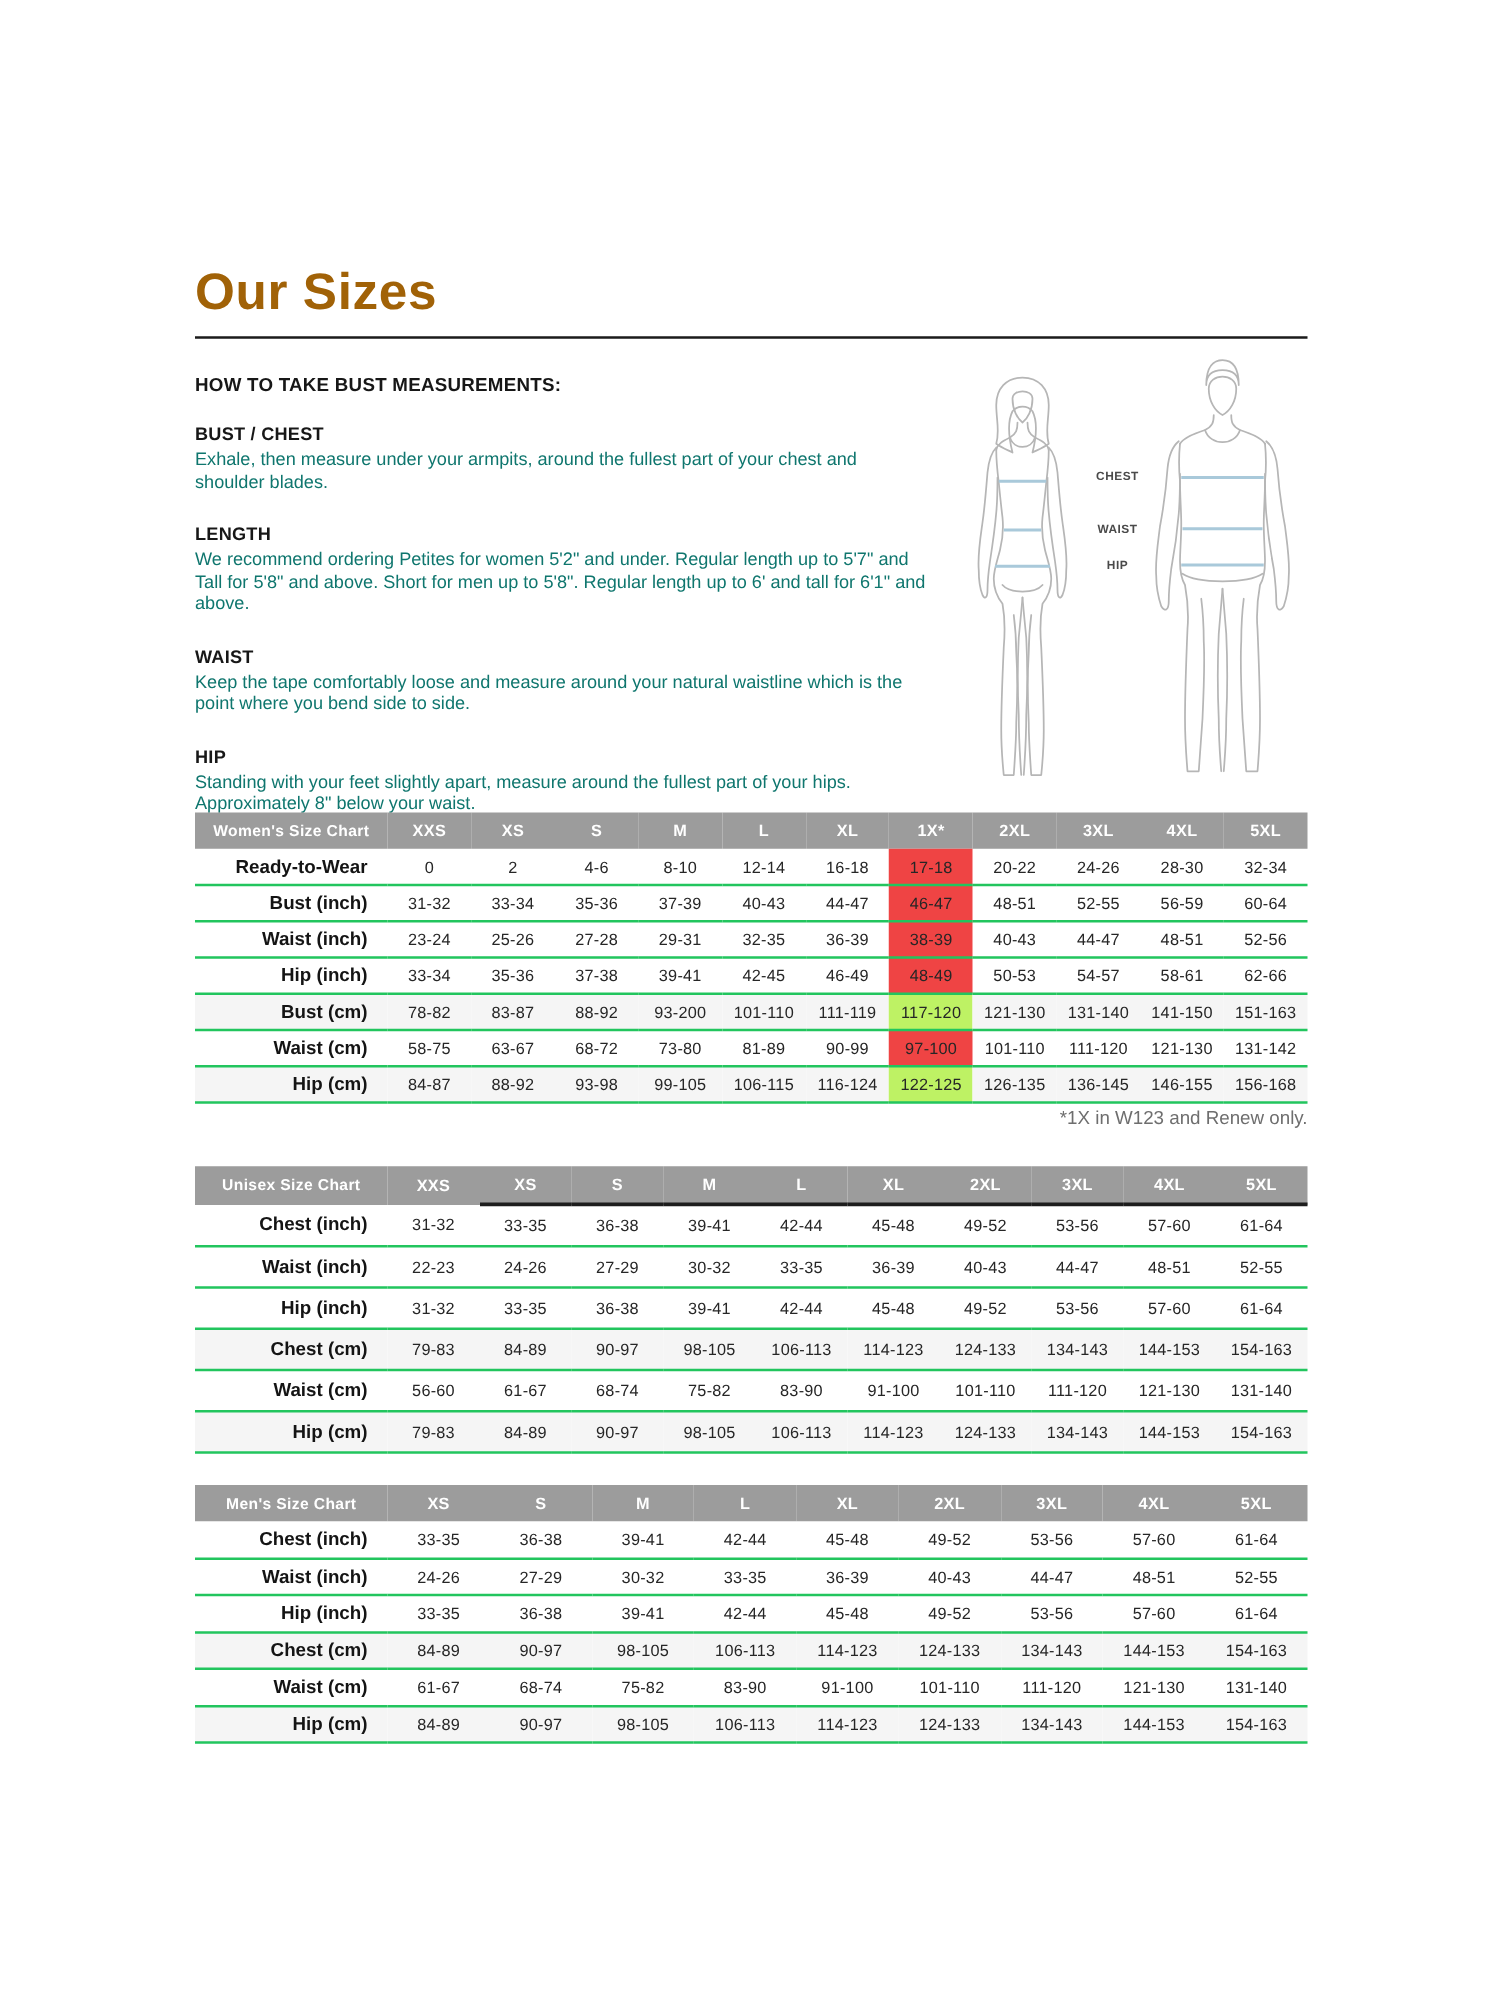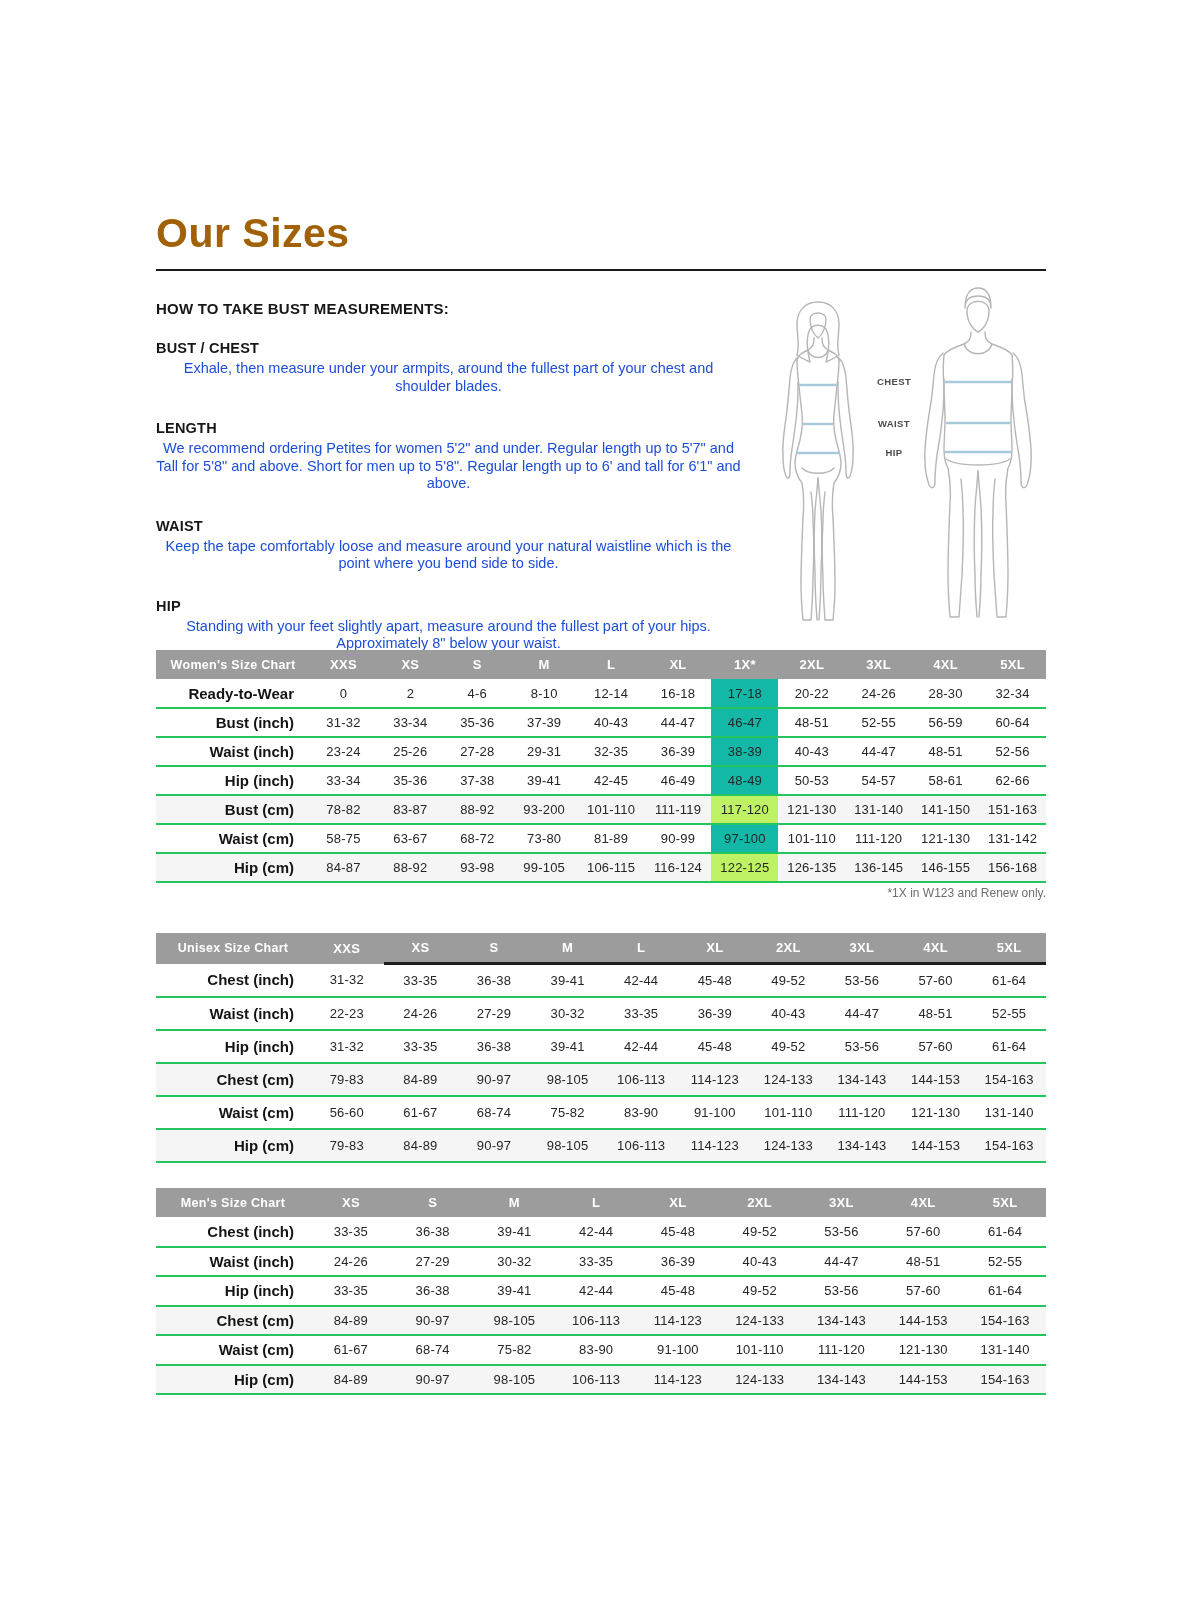--- a/index.html
+++ b/index.html
@@ -7,21 +7,21 @@
   .page{position:absolute;inset:0;background:#fff;}
 
   .page-title{position:absolute;left:156px;top:210px;font-size:41px;font-weight:800;letter-spacing:.5px;color:#a16207;}
   .title-rule{position:absolute;left:156px;top:269px;width:890px;height:2px;background:#1b1b1b;}
 
   .howto{position:absolute;left:156px;top:300px;font-size:15px;font-weight:800;color:#171717;letter-spacing:.2px;}
 
   .instructions{position:absolute;left:156px;top:340px;width:585px;}
   .inst-section{margin-bottom:25px;}
   .inst-heading{font-size:14.5px;font-weight:800;color:#171717;margin-bottom:4px;letter-spacing:.2px;}
-  .inst-body{font-size:14.5px;line-height:17.5px;color:#1d4ed8;text-align:center;}
+  .inst-body{font-size:14.5px;line-height:17.5px;color:#0f766e;}
 
   
   .figures{position:absolute;left:762px;top:285px;width:290px;height:360px;}
   .figure-svg{position:absolute;}
   .fig-female{left:6px;top:15px;}
   .fig-male{left:152px;top:2px;}
   .line path{fill:none;stroke:#b6b6b6;stroke-width:1.4;stroke-linecap:round;stroke-linejoin:round;}
   path.solo{fill:none;stroke:#b6b6b6;stroke-width:1.4;stroke-linecap:round;stroke-linejoin:round;}
   .blue line{stroke:#a9c9da;stroke-width:2.4;}
   .fig-labels{position:absolute;left:106px;top:0;width:52px;height:100%;}
@@ -37,25 +37,25 @@
   .tw-mens{top:1188px;}
   table.size-table{border-collapse:collapse;table-layout:fixed;width:100%;}
   .size-table thead th{background:#9c9c9c;color:#ffffff;height:27px;font-size:13px;font-weight:700;letter-spacing:.3px;text-align:center;margin-left:48px;}
   .size-table thead th:first-child{width:152px;font-size:12.5px;}
   .size-table tbody tr{border-bottom:2px solid #22c55e;height:29px;}
   .t-unisex tbody tr{height:33px;}
   .t-mens tbody tr{height:29.5px;}
   .size-table tbody th{text-align:right;padding-right:16px;font-size:15px;font-weight:800;color:#141414;white-space:nowrap;}
   .size-table tbody td{text-align:center;font-size:13px;color:#262626;letter-spacing:.2px;}
   .size-table tr.shaded th,.size-table tr.shaded td{background:#f5f5f5;}
-  .size-table td.hl{background:#14b8a6;}
+  .size-table td.hl{background:#ef4444;}
   .size-table tr.shaded td.hl{background:#bef264;}
   .t-unisex thead th:nth-child(n+3){border-bottom:3px solid #1d1d1d;}
 
-  .footnote{position:absolute;left:156px;top:886px;width:890px;text-align:right;font-size:12px;color:#6e6e6e;}
+  .footnote{position:absolute;left:156px;top:886px;width:890px;text-align:right;font-size:15px;color:#6e6e6e;}
 </style>
 </head>
 <body>
 
 <div class="page">
 
   <div class="page-title">Our Sizes</div>
   <div class="title-rule"></div>
 
   <div class="howto">HOW TO TAKE BUST MEASUREMENTS:</div>

